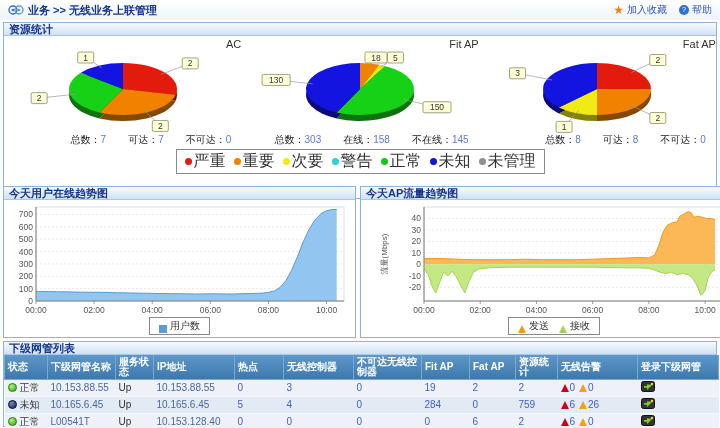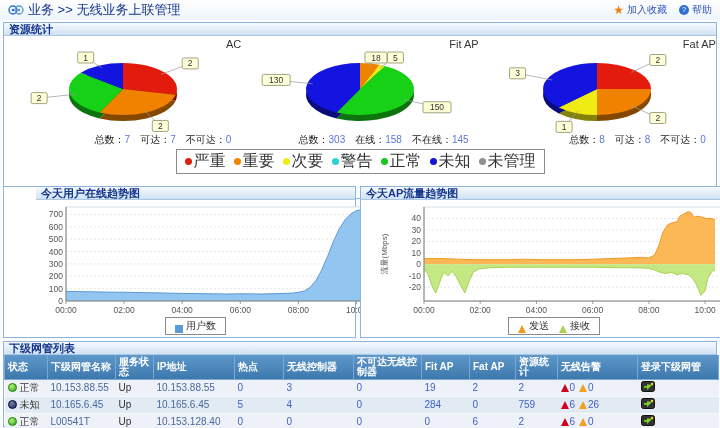--- a/index.html
+++ b/index.html
@@ -4,48 +4,48 @@
 <style>
   * { margin:0; padding:0; box-sizing:border-box; }
   html,body { width:720px; height:428px; }
   body { font-family:"Liberation Sans","DejaVu Sans",sans-serif; background:#fff; }
   .screen { position:relative; width:720px; height:428px; overflow:hidden; background:#fbfdff; }
 
   
   .topbar { position:absolute; left:0; top:0; width:720px; height:20px;
             background:linear-gradient(#ffffff,#edf4fb); display:flex; align-items:center; padding:0 8px; }
   .logo-icon { display:inline-flex; margin-right:4px; }
-  .crumb { color:#16368c; font-weight:normal; font-size:13px; cursor:pointer; }
+  .crumb { color:#16368c; font-weight:bold; font-size:11px; cursor:pointer; }
   .top-links { margin-left:auto; display:flex; gap:12px; align-items:center; font-size:10px; }
   .top-link { display:flex; align-items:center; gap:3px; color:#3355bb; cursor:pointer; text-decoration:none; }
   .star-icon { color:#f08010; font-size:12px; line-height:10px; }
   .help-icon { width:10px; height:10px; border-radius:50%; background:#2f6fd0; color:#fff; font-size:8px;
                line-height:10px; text-align:center; display:inline-block; }
 
   
   .panel { position:absolute; border:1px solid #8fb4d9; background:#fff; }
   .panel-hd { height:13px; line-height:13px; font-size:11px; font-weight:bold; color:#16368c;
               background:linear-gradient(#f6fafe,#cfe2f4); border-bottom:1px solid #aac8e4; padding:0 5px; }
 
   .stats { left:3px; top:22px; width:714px; height:177px; }
   .pies { display:flex; }
   .pie-block { width:33.33%; text-align:right; }
   .pie-title { font-size:11px; color:#333; margin-top:2px; }
   .pie-svg { display:block; margin:0 auto; }
   .pie-stats { font-size:10px; color:#222; margin-top:-3px; }
-  .pie-stats .lbl { color:#222; }
+  .pie-stats .lbl { color:#222;margin-left:12px; }
   .pie-stats .v { color:#5b78d8; margin-right:10px; }
   .sev-legend-wrap { text-align:center; margin-top:2px; }
   .sev-legend { display:inline-flex; gap:8px; border:1px solid #8a8a8a; padding:1px 8px; background:#fff;
                 font-size:16px; color:#333; align-items:center; }
   .sev-item { display:flex; align-items:center; gap:2px; }
   .dot { width:7px; height:7px; border-radius:50%; display:inline-block; }
 
   .trend { top:186px; height:152px; }
-  .trend.leftp { left:3px; width:353px;padding-left:32px; }
+  .trend.leftp { left:3px; width:353px; }
   .trend.rightp { left:360px; width:388px; }
   .area-svg { display:block; margin:1px auto 0 auto; }
   .chart-legend { text-align:center; margin-top:0; }
   .leg-box { display:inline-flex; gap:10px; border:1px solid #8a8a8a; padding:1px 9px; background:#fff;
              font-size:10px; color:#333; align-items:center; }
   .leg-item { display:flex; align-items:flex-end; gap:3px; }
   .mk-square { width:8px; height:8px; display:inline-block; }
   .mk-tri { width:0; height:0; border-left:4px solid transparent; border-right:4px solid transparent;
             border-bottom:8px solid #f5a623; display:inline-block; }
 

